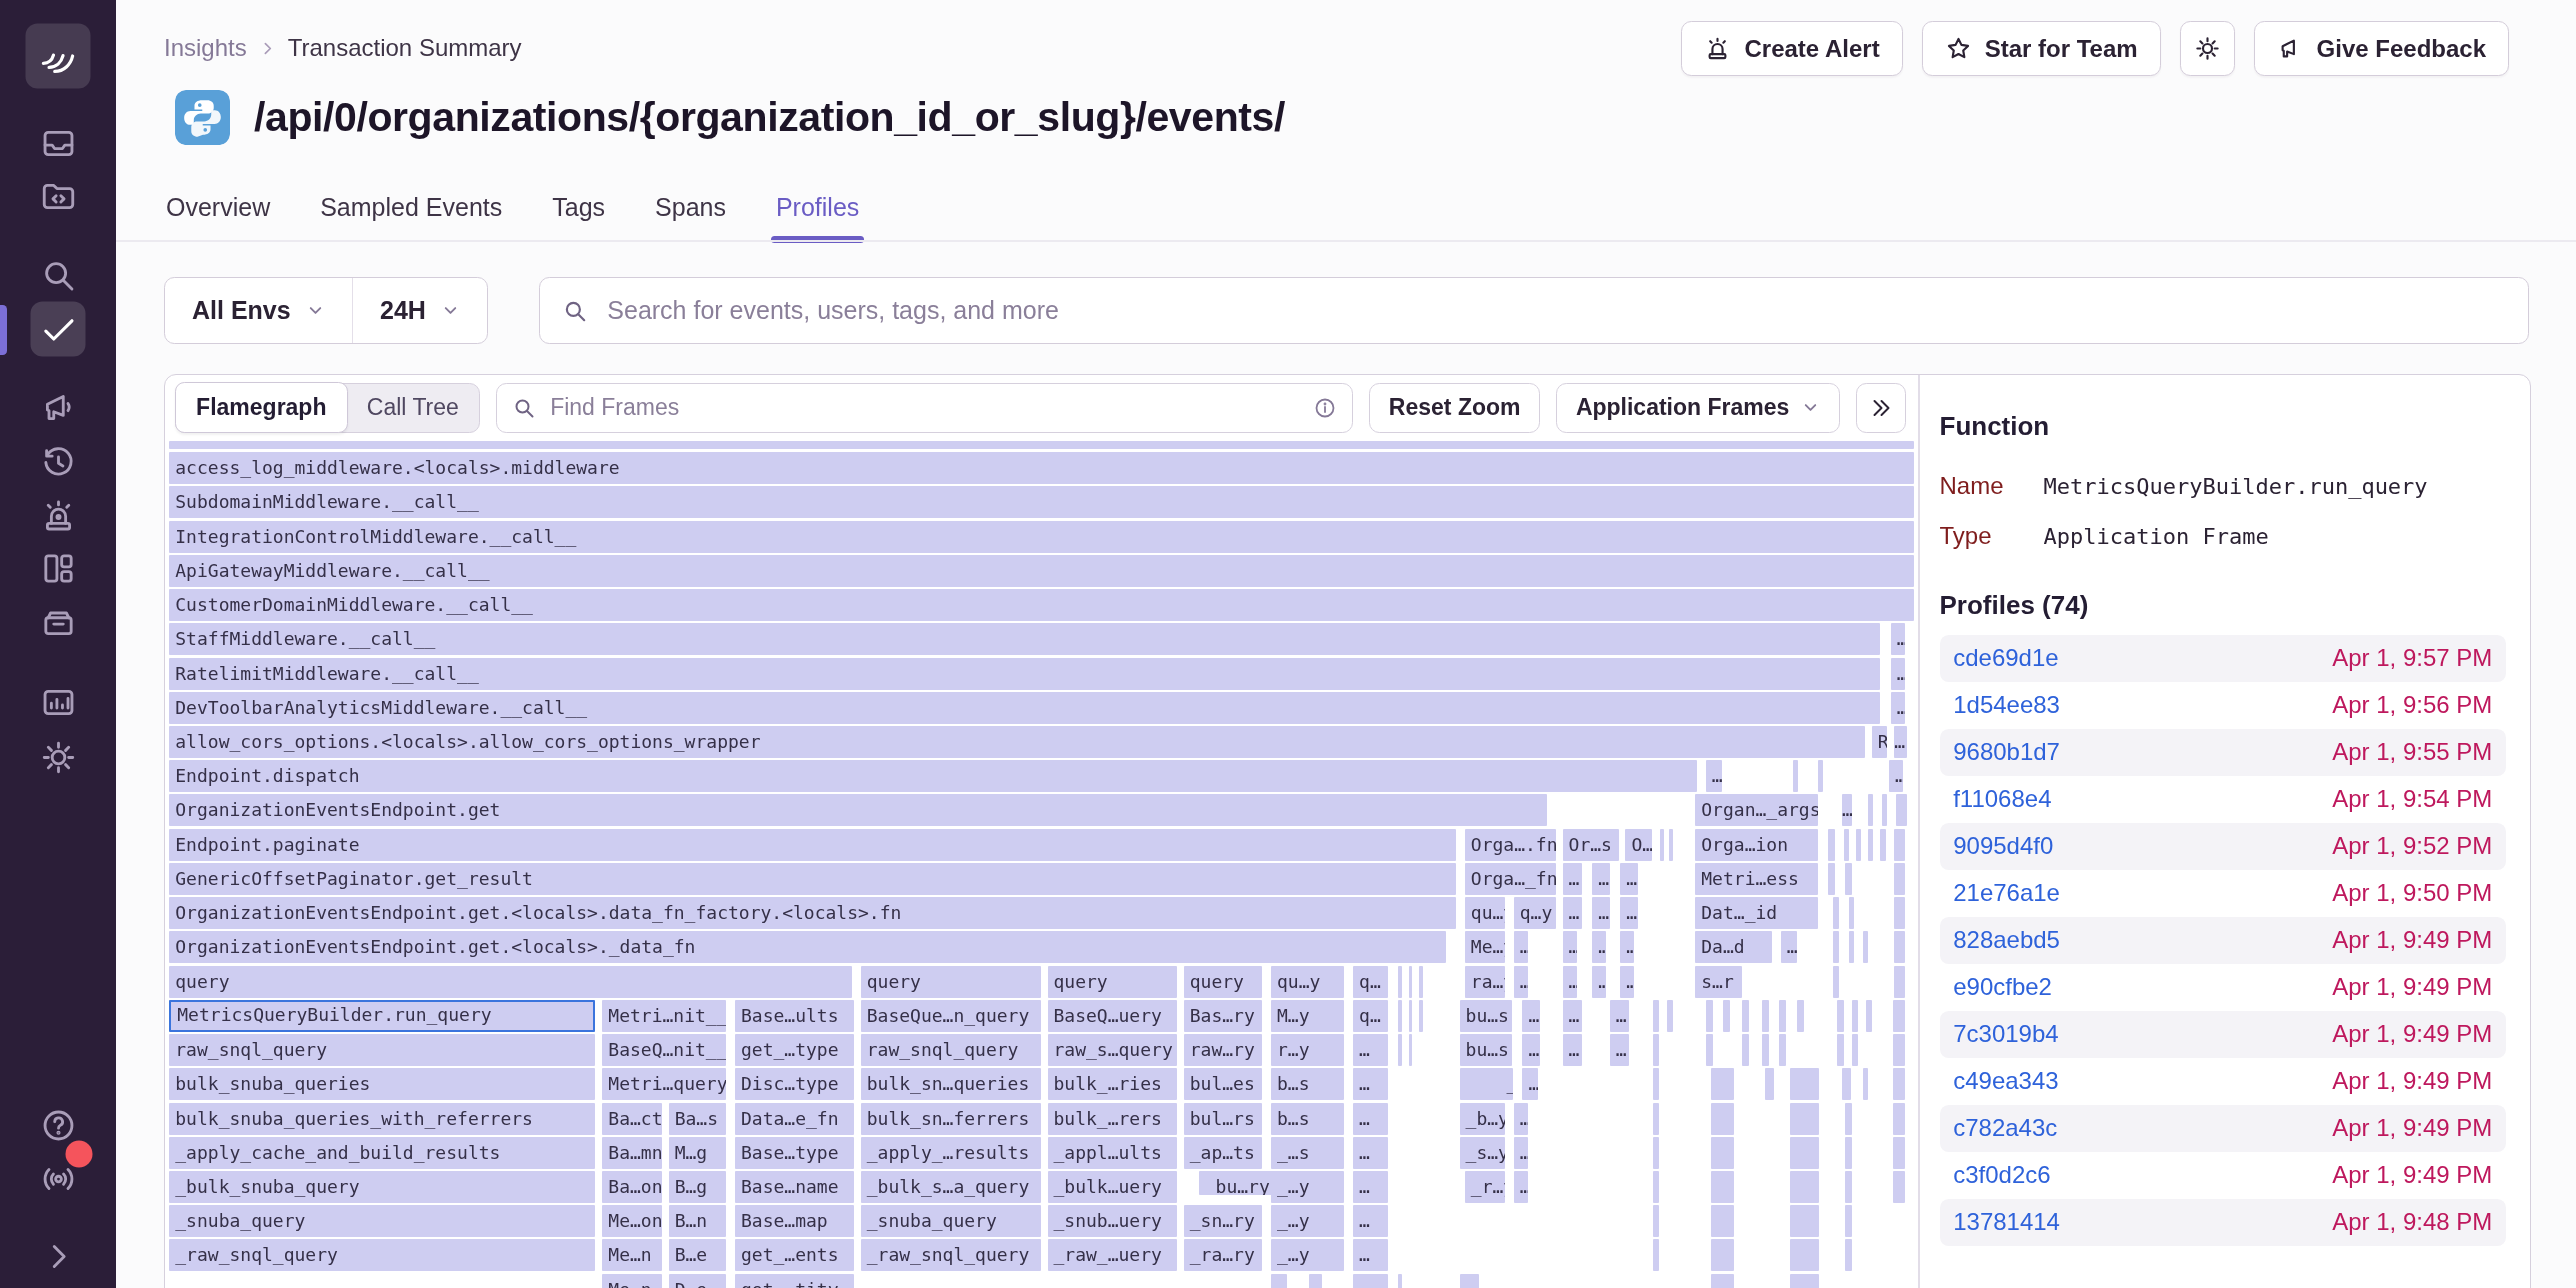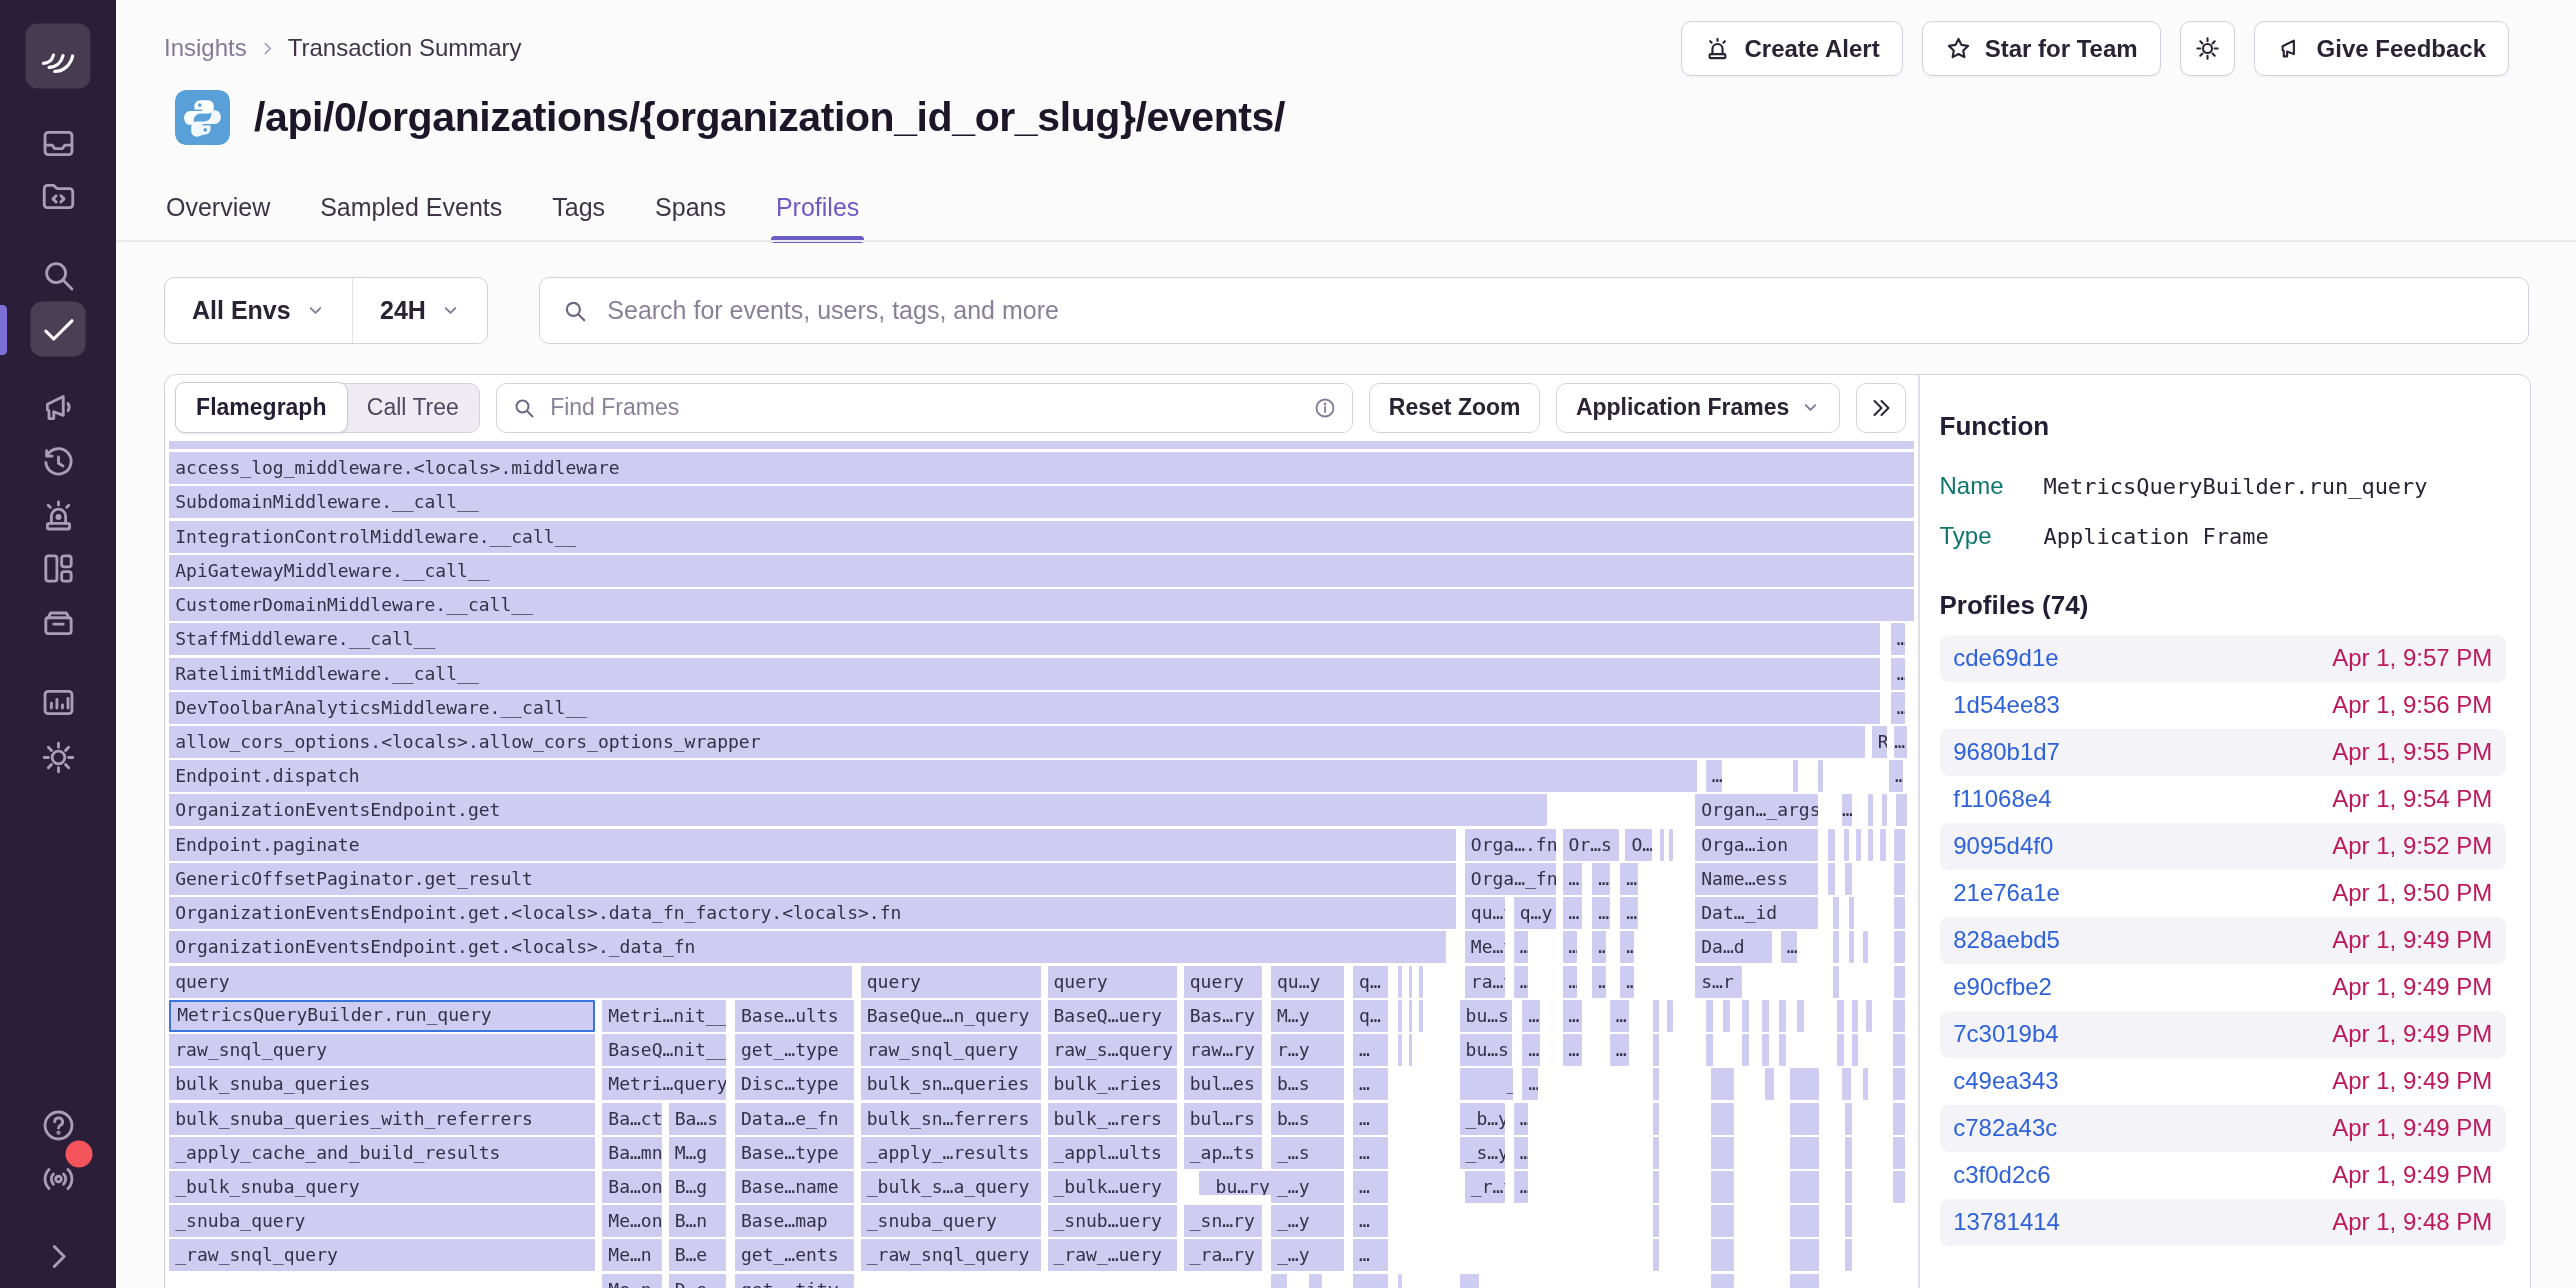--- a/index.html
+++ b/index.html
@@ -64,21 +64,21 @@
     font-family:"DejaVu Sans Mono",monospace;font-size:18px;line-height:32px;padding:0 6px;box-sizing:border-box;
     overflow:hidden;white-space:nowrap;border-radius:0.9px;cursor:pointer;}
   .fseg.thin{padding:0;}
   .fseg.sel{border:2.6px solid var(--selected-border,#3b74dd);line-height:26.5px;}
   .v-divider{position:absolute;left:1753px;top:0;bottom:0;width:1.7px;background:#e2dde8;}
 
   
   .side-panel{position:absolute;left:1754px;top:0;right:0;bottom:0;padding:36px 24px 0 20.5px;box-sizing:border-box;}
   .panel-h{font-size:26px;font-weight:700;color:#241d33;}
   .kv{display:flex;align-items:center;height:50px;font-size:24px;}
-  .kv .k{width:104px;flex:none;color:#0f766e;}
+  .kv .k{width:104px;flex:none;color:#7f1d1d;}
   .kv .v{font-family:"DejaVu Sans Mono",monospace;font-size:22px;color:#2b2233;white-space:nowrap;overflow:hidden;}
   .kv.src{background:#f4f2f7;border-radius:8.6px;margin:3.4px -10.3px;padding:0 10.3px;}
   .profiles-h{margin-top:29px;}
   .plist{margin-top:13.7px;}
   .prow{display:flex;justify-content:space-between;align-items:center;height:47px;padding:0 13.7px;border-radius:8.6px;font-size:24px;}
   .prow.alt{background:#f4f3f7;}
   .pid{color:var(--link,#2e62da);cursor:pointer;}
   .ptime{color:#be185d;text-align:right;}
 </style>
 </head>
@@ -383,21 +383,21 @@
           <div class="fseg thin" style="left: calc(97.3% + 0.9px); width: calc(0.4% - 1.7px); height: 32px; line-height: 32px;"></div>
           <div class="fseg thin" style="left: calc(98% + 0.9px); width: calc(0.4% - 1.7px); height: 32px; line-height: 32px;"></div>
           <div class="fseg thin" style="left: calc(98.8% + 0.9px); width: calc(0.7% - 1.7px); height: 32px; line-height: 32px;"></div>
         </div>
         <div class="frow" style="top: 422px; height: 32px;">
           <div class="fseg" style="left: calc(0% + 0.9px); width: calc(73.8% - 1.7px); height: 32px; line-height: 32px;">GenericOffsetPaginator.get_result</div>
           <div class="fseg" style="left: calc(74.2% + 0.9px); width: calc(5.3% - 1.7px); height: 32px; line-height: 32px;">Orga…_fn</div>
           <div class="fseg" style="left: calc(79.8% + 0.9px); width: calc(1.2% - 1.7px); height: 32px; line-height: 32px;">…</div>
           <div class="fseg" style="left: calc(81.5% + 0.9px); width: calc(1.1% - 1.7px); height: 32px; line-height: 32px;">…</div>
           <div class="fseg" style="left: calc(83.1% + 0.9px); width: calc(1.1% - 1.7px); height: 32px; line-height: 32px;">…</div>
-          <div class="fseg" style="left: calc(87.4% + 0.9px); width: calc(7.1% - 1.7px); height: 32px; line-height: 32px;">Name…ess</div>
+          <div class="fseg" style="left: calc(87.4% + 0.9px); width: calc(7.1% - 1.7px); height: 32px; line-height: 32px;">Metri…ess</div>
           <div class="fseg thin" style="left: calc(95% + 0.9px); width: calc(0.5% - 1.7px); height: 32px; line-height: 32px;"></div>
           <div class="fseg thin" style="left: calc(96% + 0.9px); width: calc(0.5% - 1.7px); height: 32px; line-height: 32px;"></div>
           <div class="fseg thin" style="left: calc(98.8% + 0.9px); width: calc(0.7% - 1.7px); height: 32px; line-height: 32px;"></div>
         </div>
         <div class="frow" style="top: 456px; height: 32px;">
           <div class="fseg" style="left: calc(0% + 0.9px); width: calc(73.8% - 1.7px); height: 32px; line-height: 32px;">OrganizationEventsEndpoint.get.&lt;locals&gt;.data_fn_factory.&lt;locals&gt;.fn</div>
           <div class="fseg" style="left: calc(74.2% + 0.9px); width: calc(2.4% - 1.7px); height: 32px; line-height: 32px;">qu…y</div>
           <div class="fseg" style="left: calc(77% + 0.9px); width: calc(2.5% - 1.7px); height: 32px; line-height: 32px;">q…y</div>
           <div class="fseg" style="left: calc(79.8% + 0.9px); width: calc(1.2% - 1.7px); height: 32px; line-height: 32px;">…</div>
           <div class="fseg" style="left: calc(81.5% + 0.9px); width: calc(1.1% - 1.7px); height: 32px; line-height: 32px;">…</div>

